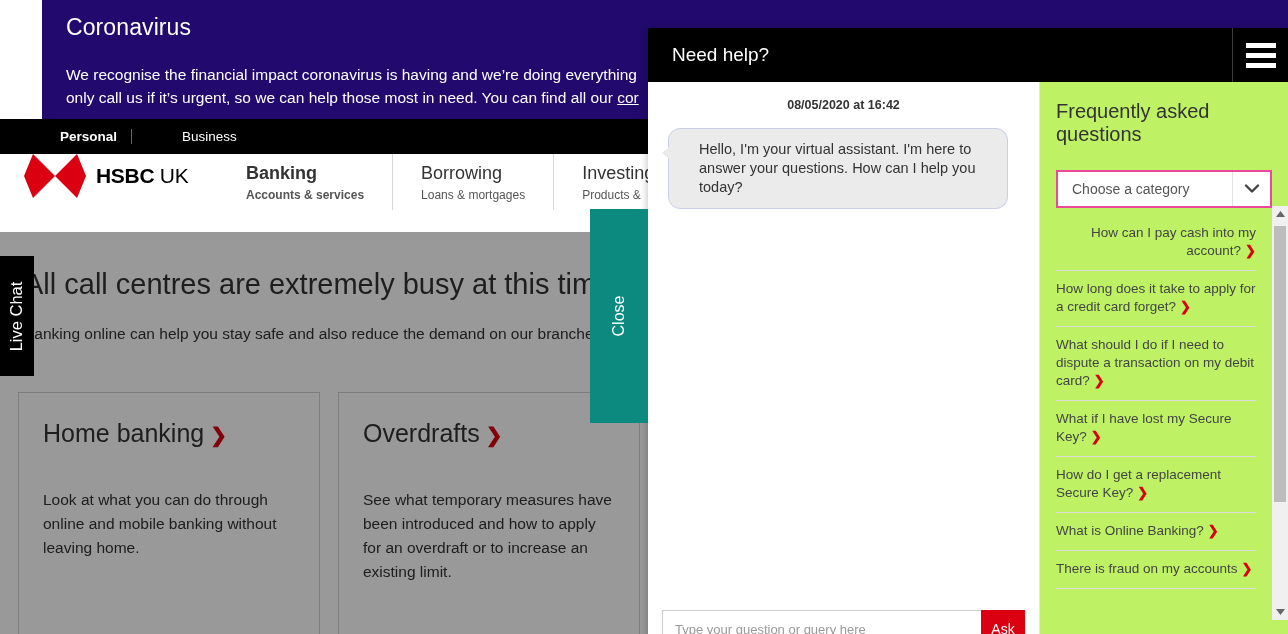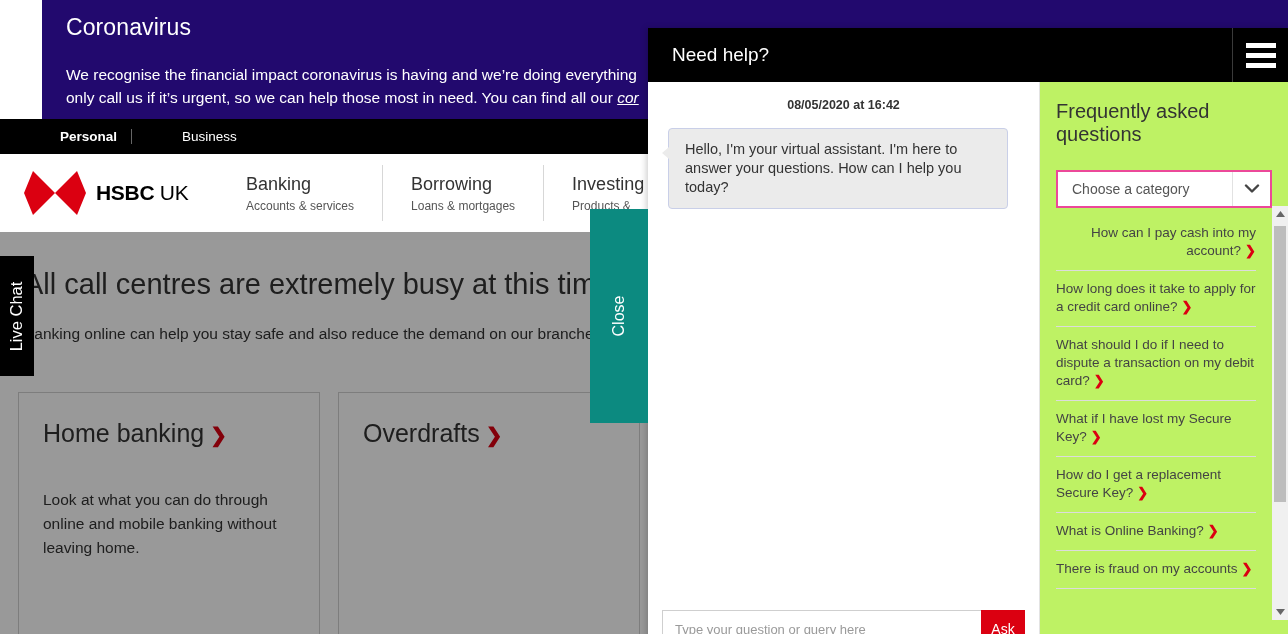--- a/index.html
+++ b/index.html
@@ -16,50 +16,50 @@
   #page { position: absolute; inset: 0; background: #fff; }
 
   .covid-banner {
     position: absolute; left: 0; top: 0; width: 1288px; height: 119px;
     background: #22096e; color: #fff; padding: 14px 24px 0 24px; margin-left: 42px;
   }
   .covid-title { font-size: 23px; font-weight: 400; line-height: 1.2; letter-spacing: .1px; }
   .covid-body {
     font-size: 15.5px; line-height: 23px; margin-top: 21px; max-width: 1240px;
   }
-  .covid-body a { color: #fff; text-decoration: underline; font-style: italic; }
+  .covid-body a { color: #fff; text-decoration: underline; }
 
   .seg-bar {
     position: absolute; left: 0; top: 119px; width: 1288px; height: 35px;
     background: #000; color: #fff; display: flex; align-items: center;
     padding-left: 24px; font-size: 13.5px;
   }
   .seg-bar .seg { position: relative; padding: 0 14px 0 0; margin-left: 36px; }
   .seg-bar .seg.active { font-weight: bold; }
   .seg-bar .divider { width: 1px; height: 15px; background: #666; margin: 0 14px 0 0; }
 
   .nav-bar {
     position: absolute; left: 0; top: 154px; width: 1040px; height: 78px;
-    background: #fff; display: flex; align-items: center;
+    background: #fff; display: flex; align-items: flex-start;
   }
   .logo-wrap { display: flex; align-items: center; padding-left: 24px; width: 218px; }
   .logo-mark { width: 62px; height: 44px; flex: none; }
   .logo-text {
     margin-left: 10px; font-size: 21px; letter-spacing: -.3px; color: #000;
     white-space: nowrap;
   }
   .logo-text b { font-weight: bold; }
   .logo-text span { font-weight: 400; }
 
   .nav-items { display: flex; align-items: stretch; height: 56px; }
   .nav-item {
     padding: 0 28px; display: flex; flex-direction: column; justify-content: center;
     border-left: 1px solid #d7d7d7; min-width: 150px;
   }
-  .nav-item:first-child { border-left: none; }
+  .nav-item:first-child { border-left: none; font-weight: bold; }
   .nav-item .ni-title { font-size: 18px; color: #333; line-height: 1.25; }
   .nav-item .ni-sub { font-size: 12px; color: #555; margin-top: 4px; }
 
   .content { position: absolute; left: 0; top: 232px; width: 1288px; bottom: 0; background:#fff; }
   .notice-head {
     position: absolute; left: 24px; top: 36px; font-size: 29px; color: #333;
     font-weight: 400; white-space: nowrap;
   }
   .notice-body {
     position: absolute; left: 24px; top: 90px; width: 1060px;
@@ -125,22 +125,22 @@
     width: 392px; flex: none; background: #fff; display: flex; flex-direction: column;
     border-right: 1px solid #e3e3e3;
   }
   .convo-scroll { flex: 1; overflow: hidden; padding: 16px 14px 0 14px; position: relative; }
   .msg-time {
     text-align: center; font-size: 12.5px; font-weight: bold; color: #333;
     margin-bottom: 16px;
   }
   .bubble-row { position: relative; padding-left: 6px; }
   .bubble {
-    background: #ebebeb; border: 1px solid #c9cfe8; border-radius: 4px;
-    padding: 11px 16px; font-size: 14.5px; line-height: 19px; color: #333;
+    background: #ebebeb; border: 1px solid #c9cfe8; border-radius: 12px;
+    padding: 11px 30px; font-size: 14.5px; line-height: 19px; color: #333;
     position: relative; max-width: 340px;
   }
   .bubble:before {
     content: ""; position: absolute; left: -7px; top: 18px;
     border-top: 6px solid transparent; border-bottom: 6px solid transparent;
     border-right: 7px solid #ebebeb;
   }
   .composer { flex: none; padding: 14px 14px 14px 14px; background: #fff; display: flex; }
   .composer-input {
     flex: 1; height: 38px; border: 1px solid #cfcfcf; border-right: none;
@@ -248,20 +248,21 @@
       <div class="card">
         <h3>
           <span>Home banking</span><span class="chev">❯</span>
         </h3>
         <p>Look at what you can do through online and mobile banking without leaving home.</p>
       </div>
       <div class="card">
         <h3>
           <span>Overdrafts</span><span class="chev">❯</span>
         </h3>
+        <p>See what temporary measures have been introduced and how to apply for an overdraft or to increase an existing limit.</p>
       </div>
     </div>
   </div>
 
   <div class="backdrop"></div>
 
   <div class="livechat-tab">
     <span>Live Chat</span>
   </div>
 
@@ -303,21 +304,21 @@
         <div class="sel-label">Choose a category</div>
         <div class="sel-arrow">
           <svg width="16" height="10" viewBox="0 0 16 10">
             <path d="M2 1.5 L8 7.5 L14 1.5" stroke="#444" stroke-width="2.4" fill="none" stroke-linecap="round" stroke-linejoin="round"></path>
           </svg>
         </div>
       </div>
 
       <div class="faq-list">
         <div class="faq-item"><span>How can I pay cash into my account?</span><span class="chev">❯</span></div>
-        <div class="faq-item"><span>How long does it take to apply for a credit card online?</span><span class="chev">❯</span></div>
+        <div class="faq-item"><span>How long does it take to apply for a credit card forget?</span><span class="chev">❯</span></div>
         <div class="faq-item"><span>What should I do if I need to dispute a transaction on my debit card?</span><span class="chev">❯</span></div>
         <div class="faq-item"><span>What if I have lost my Secure Key?</span><span class="chev">❯</span></div>
         <div class="faq-item"><span>How do I get a replacement Secure Key?</span><span class="chev">❯</span></div>
         <div class="faq-item"><span>What is Online Banking?</span><span class="chev">❯</span></div>
         <div class="faq-item"><span>There is fraud on my accounts</span><span class="chev">❯</span></div>
       </div>
 
       <div class="faq-sb">
         <div class="sb-arrow sb-up">
           <svg width="9" height="6" viewBox="0 0 9 6">

